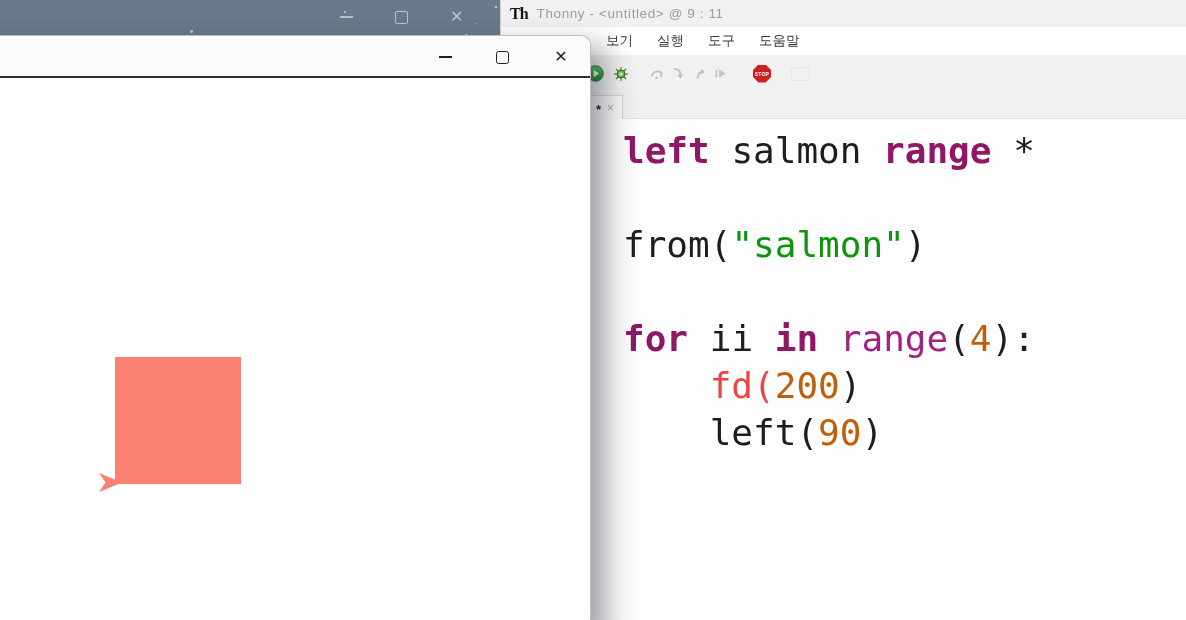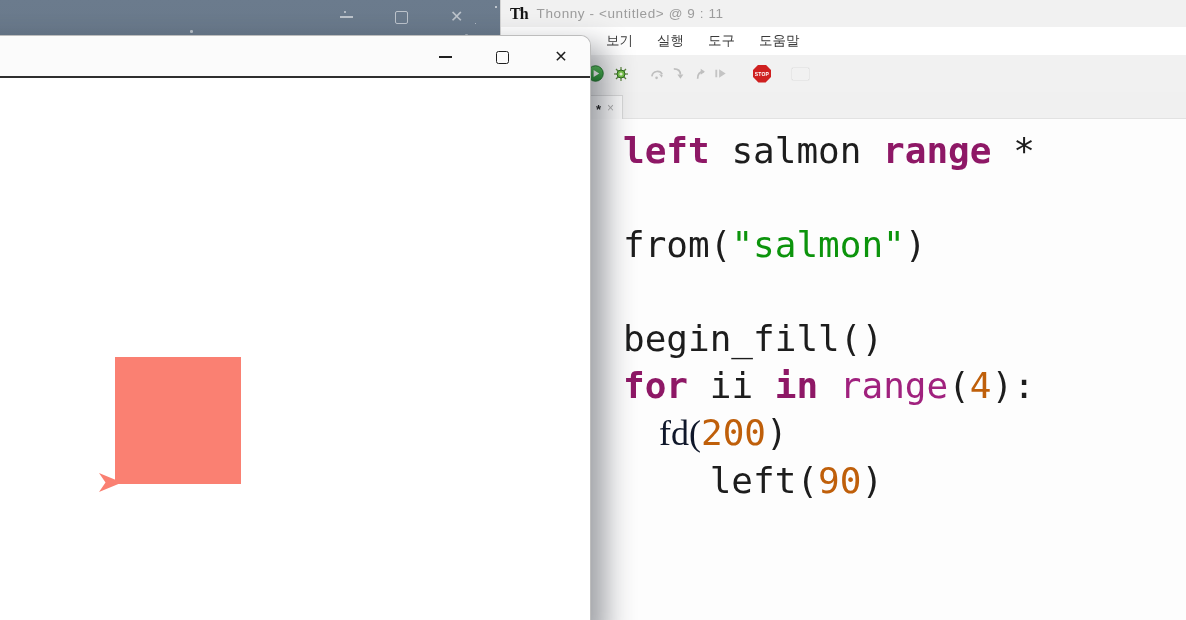--- a/index.html
+++ b/index.html
@@ -260,23 +260,22 @@
       <span class="tab-mod">*</span>
       <span class="tab-close">×</span>
     </div>
   </div>
 
   <div class="editor" id="code">
       <div class="code-line"><span style="color: rgb(142, 24, 102); font-weight: bold;">left</span><span style="color: rgb(29, 29, 29);"> salmon </span><span style="color: rgb(142, 24, 102); font-weight: bold;">range</span><span style="color: rgb(29, 29, 29);"> *</span></div>
       <div class="code-line"> </div>
       <div class="code-line"><span style="color: rgb(29, 29, 29);">from(</span><span style="color: rgb(12, 148, 12);">"salmon"</span><span style="color: rgb(29, 29, 29);">)</span></div>
       <div class="code-line"> </div>
-      <div class="code-line"><span style="color: rgb(29, 29, 29);">begin_fill()</span></div>
       <div class="code-line"><span style="color: rgb(142, 24, 102); font-weight: bold;">for</span><span style="color: rgb(29, 29, 29);"> ii </span><span style="color: rgb(142, 24, 102); font-weight: bold;">in</span><span style="color: rgb(29, 29, 29);"> </span><span style="color: rgb(160, 33, 126);">range</span><span style="color: rgb(29, 29, 29);">(</span><span style="color: rgb(191, 95, 10);">4</span><span style="color: rgb(29, 29, 29);">):</span></div>
-      <div class="code-line"><span style="color: #0f172a; font-family: Liberation Serif, serif;">    fd(</span><span style="color: rgb(191, 95, 10);">200</span><span style="color: rgb(29, 29, 29);">)</span></div>
+      <div class="code-line"><span style="color: #ef4444;">    fd(</span><span style="color: rgb(191, 95, 10);">200</span><span style="color: rgb(29, 29, 29);">)</span></div>
       <div class="code-line"><span style="color: rgb(29, 29, 29);">    left(</span><span style="color: rgb(191, 95, 10);">90</span><span style="color: rgb(29, 29, 29);">)</span></div>
     </div>
 </div>
 
 <div class="turtle-win">
   <div class="tw-titlebar">
     <span class="tw-ctl" style="left:492px">
       <span class="tw-min-bar"></span>
     </span>
     <span class="tw-ctl" style="left:549px">

